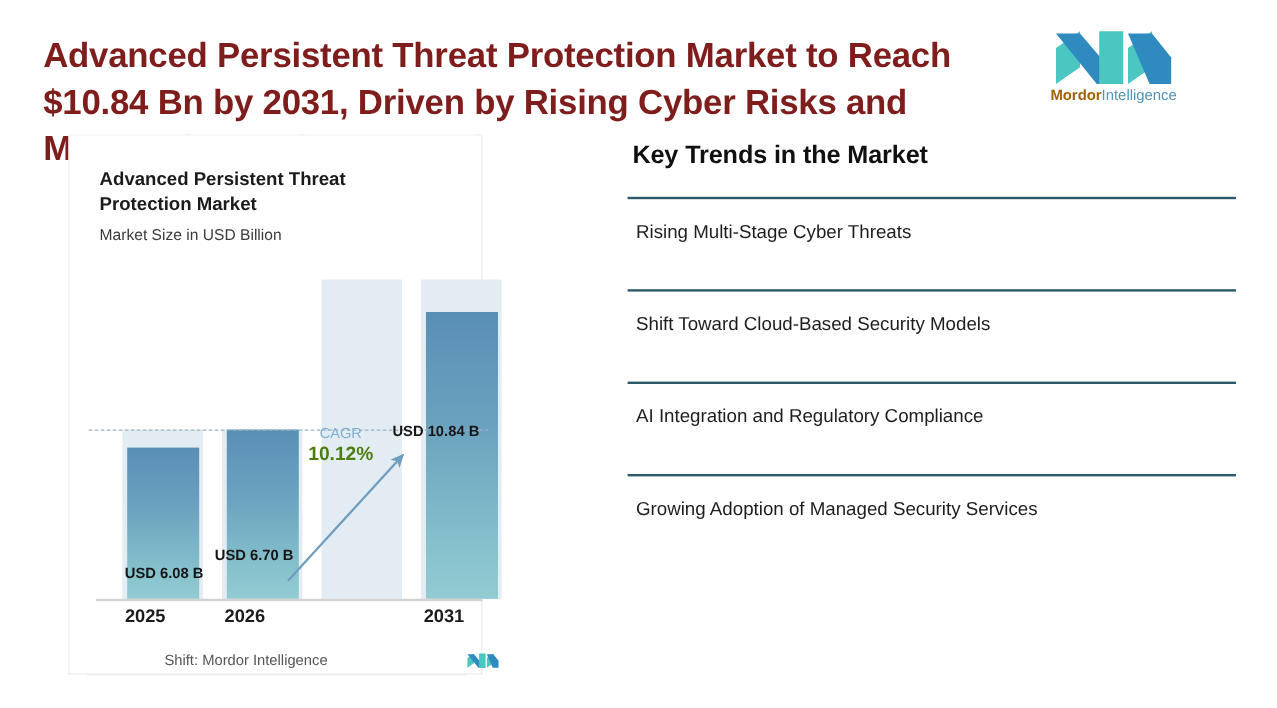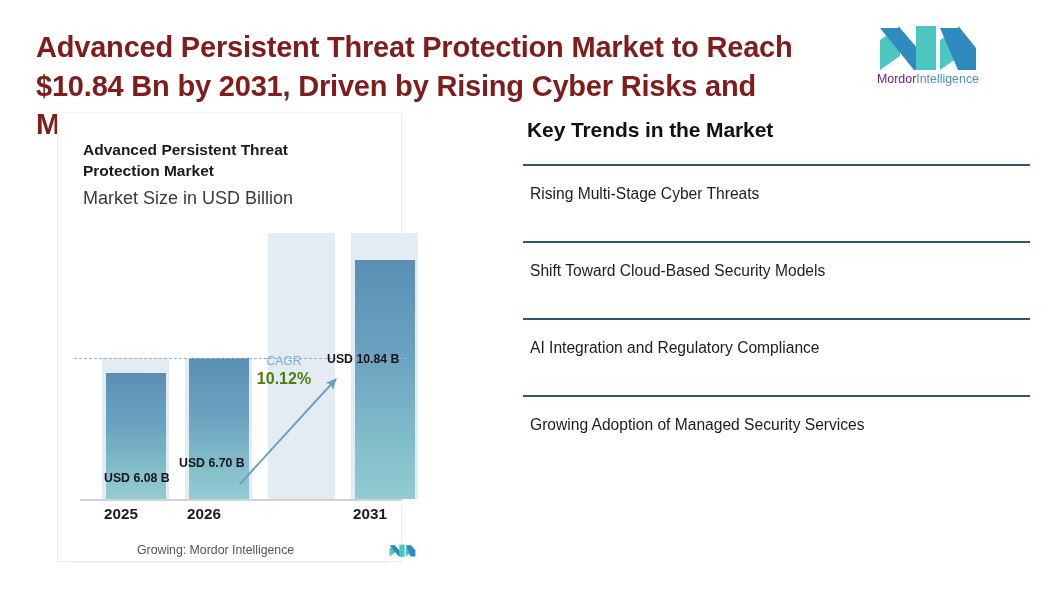--- a/index.html
+++ b/index.html
@@ -21,38 +21,38 @@
     letter-spacing:-0.2px;color:#7f1d1d;
   }
   #brand-logo{
     position:absolute;left:872px;top:18px;width:112px;height:82px;
   }
   #brand-mark{position:absolute;left:6px;top:0px;width:100px;height:52px;}
   #brand-word{
     position:absolute;left:0;top:54px;width:112px;text-align:center;
     font-size:12.4px;white-space:nowrap;
   }
-  #brand-word .b-mordor{color:#701a75;font-weight:normal;}
+  #brand-word .b-mordor{color:#a16207;font-weight:bold;}
   #brand-word .b-intel{color:#4e93b8;font-weight:normal;}
 
   
   #chart-card{
     position:absolute;left:57px;top:112px;width:345px;height:450px;
     background:#ffffff;
     border:1px solid #ececec;
     border-top-color:#f5f5f5;
     box-sizing:border-box;
   }
   #chart-title{
     position:absolute;left:25px;top:27px;width:250px;
     font-size:15.5px;font-weight:bold;line-height:1.33;color:#1b1b1b;
   }
   #chart-subtitle{
     position:absolute;left:25px;top:75px;
-    font-size:18px;color:#3b3b3b;
+    font-size:13px;color:#3b3b3b;
   }
 
   
   #plot{
     position:absolute;left:16px;top:120px;width:333px;height:266px;
   }
   .band{position:absolute;bottom:0;width:67px;background:#e3ecf2;}
   .band.b1{left:28px;height:141px;}
   .band.b2{left:111px;height:141px;}
   .band.b3{left:194px;height:266px;}
@@ -177,21 +177,21 @@
       <div id="cagr-label">CAGR</div>
       <div id="cagr-value">10.12%</div>
     </div>
   </div>
 
   <div class="xtick" id="xtick-2025">2025</div>
   <div class="xtick" id="xtick-2026">2026</div>
   <div class="xtick" id="xtick-2031">2031</div>
 
   <div id="source-row">
-    <div id="source-text">Growing: Mordor Intelligence</div>
+    <div id="source-text">Shift: Mordor Intelligence</div>
     <svg id="source-mark" viewBox="0 0 100 52">
       <polygon points="2,52 2,22 22,8 22,38" fill="#4cc6c0"></polygon>
       <polygon points="2,10 22,10 58,52 36,52" fill="#2f8bbf"></polygon>
       <polygon points="38,8 58,8 58,52 38,52" fill="#4cc6c0"></polygon>
       <polygon points="62,52 62,22 82,8 82,38" fill="#4cc6c0"></polygon>
       <polygon points="62,10 82,10 98,30 98,52 80,52" fill="#2f8bbf"></polygon>
     </svg>
   </div>
   <div id="card-footer-rule"></div>
 </div>

